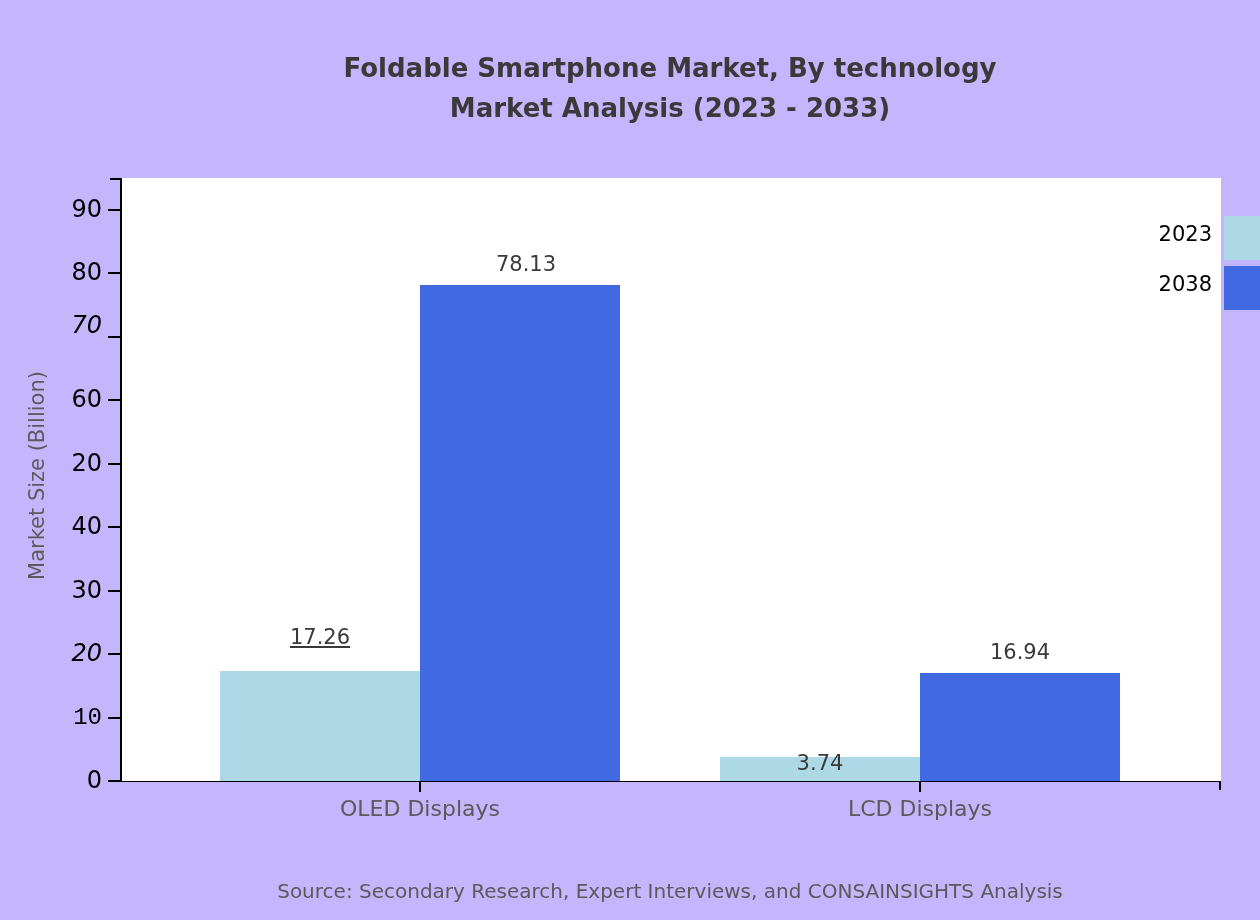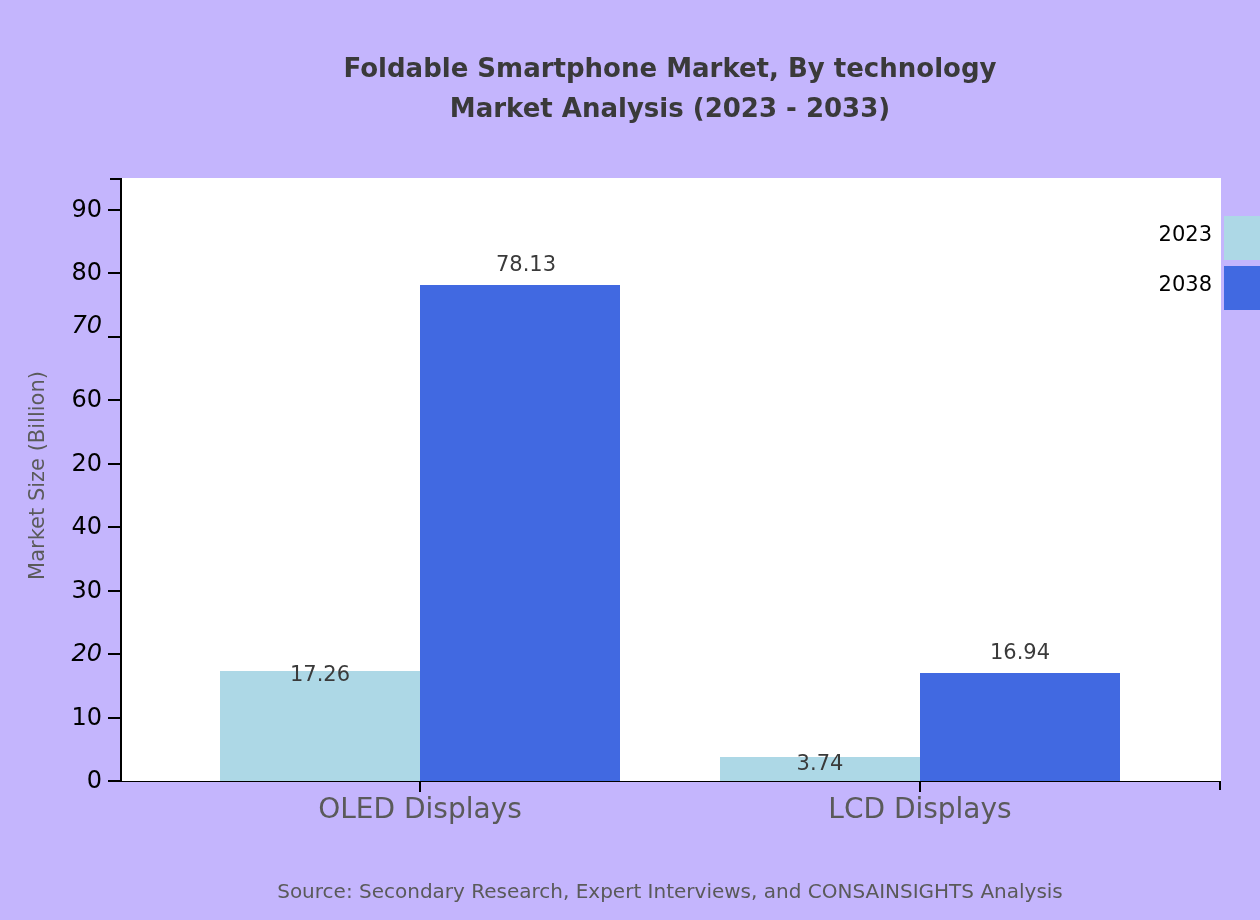--- a/index.html
+++ b/index.html
@@ -101,21 +101,21 @@
     position: absolute;
     top: 781px;
     width: 2px;
     height: 11px;
     background: #000000;
   }
   .xtick-label {
     position: absolute;
     top: 795px;
     color: #5a5a5a;
-    font-size: 28px;
+    font-size: 22px;
     line-height: 28px;
     text-align: center;
     white-space: nowrap;
   }
 
   
   .ylabel {
     position: absolute;
     left: -113px;
     top: 465px;
@@ -198,21 +198,21 @@
 
   <div class="spine-y"></div>
   <div class="spine-y-topcap"></div>
   <div class="spine-x"></div>
   <div class="spine-x-endcap"></div>
 
   <div id="yticks-layer">
       <div class="ytick" style="top: 780px;"></div>
       <div class="ytick-label" style="top: 771px;">0</div>
       <div class="ytick" style="top: 716.526px;"></div>
-      <div class="ytick-label" style="top: 707.526px;">10</div>
+      <div class="ytick-label" style="top: 707.526px; font-family: Liberation Mono, monospace;">10</div>
       <div class="ytick" style="top: 653.053px;"></div>
       <div class="ytick-label" style="top: 644.053px; font-style: italic;">20</div>
       <div class="ytick" style="top: 589.579px;"></div>
       <div class="ytick-label" style="top: 580.579px;">30</div>
       <div class="ytick" style="top: 526.105px;"></div>
       <div class="ytick-label" style="top: 517.105px;">40</div>
       <div class="ytick" style="top: 462.632px;"></div>
       <div class="ytick-label" style="top: 453.632px;">20</div>
       <div class="ytick" style="top: 399.158px;"></div>
       <div class="ytick-label" style="top: 390.158px;">60</div>
@@ -220,21 +220,21 @@
       <div class="ytick-label" style="top: 316px; font-style: italic;">70</div>
       <div class="ytick" style="top: 272.211px;"></div>
       <div class="ytick-label" style="top: 263.211px;">80</div>
       <div class="ytick" style="top: 208.737px;"></div>
       <div class="ytick-label" style="top: 199.737px;">90</div>
     </div>
 
   <div class="plot-area">
     <div id="bars-layer">
         <div class="bar" style="left: 98px; width: 200px; height: 109.556px; background: rgb(173, 216, 230);"></div>
-        <div class="bar-label" style="left: 98px; width: 200px; top: 486px;">17.26</div>
+        <div class="bar-label" style="left: 98px; width: 200px; top: 449px; text-decoration: underline;">17.26</div>
         <div class="bar" style="left: 298px; width: 200px; height: 495.92px; background: rgb(65, 105, 225);"></div>
         <div class="bar-label" style="left: 304px; width: 200px; top: 76.0801px; text-align: center;">78.13</div>
         <div class="bar" style="left: 598px; width: 200px; height: 23.7392px; background: rgb(173, 216, 230);"></div>
         <div class="bar-label" style="left: 598px; width: 200px; top: 575px;">3.74</div>
         <div class="bar" style="left: 798px; width: 200px; height: 107.524px; background: rgb(65, 105, 225);"></div>
         <div class="bar-label" style="left: 798px; width: 200px; top: 464.476px;">16.94</div>
       </div>
   </div>
 
   <div id="xticks-layer">

